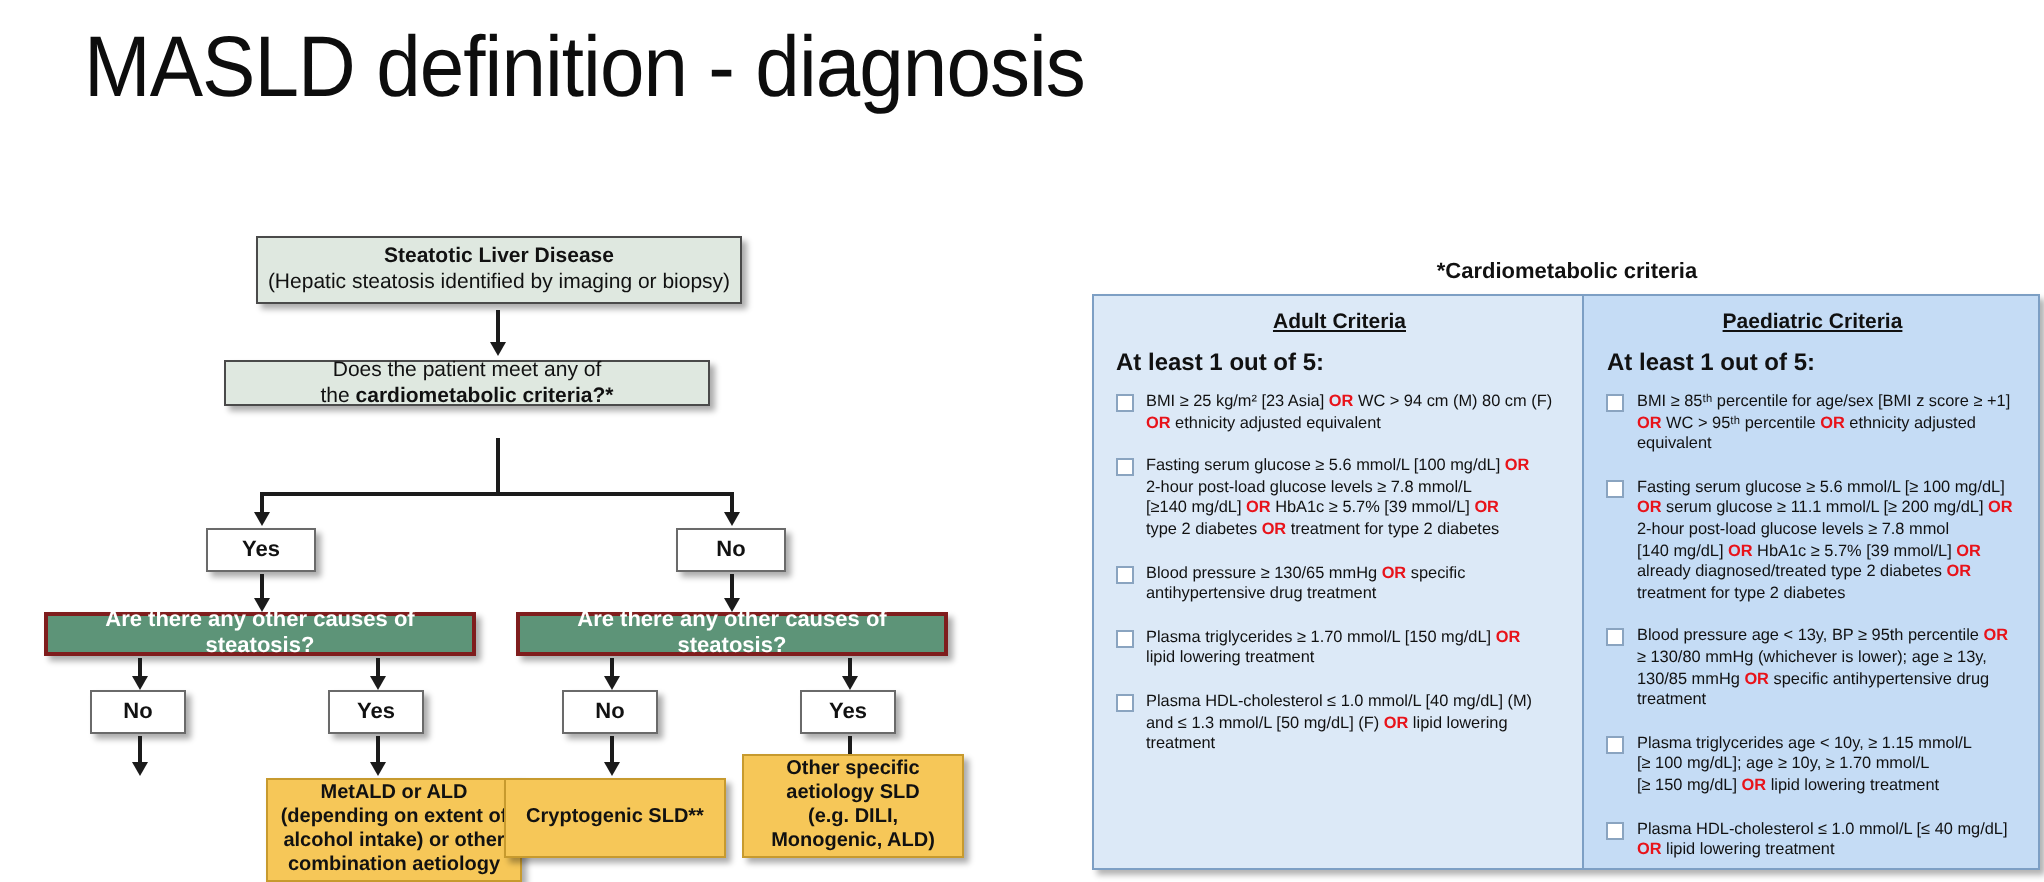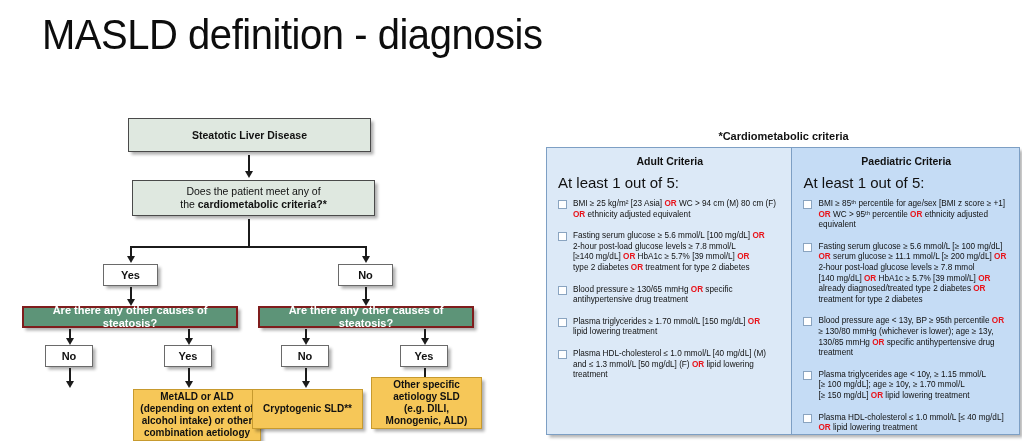--- a/index.html
+++ b/index.html
@@ -69,48 +69,49 @@
     box-shadow:2.5px 2.5px 3px rgba(0,0,0,.3);
     overflow:hidden;
   }
   .col{box-sizing:border-box;height:100%;padding:7px 6px 0 7px;}
   .col-adult{width:246px;background:#dce9f7;border-right:1px solid #7d9fc4;}
   .col-paed{width:227px;background:#c5dcf5;}
   .col-head{
     text-align:center;font-size:10.5px;font-weight:bold;color:#111;
     margin-bottom:7px;
   }
-  .col-head span{}
-  .col-sub{font-size:15px;font-weight:normal;color:#111;margin:0 0 8px 4px;}
+  .col-head span{text-decoration:underline;}
+  .col-sub{font-size:12px;font-weight:bold;color:#111;margin:0 0 8px 4px;}
 
   .crit-item{display:flex;margin:0 0 11px 4px;}
   .chk{
     flex:0 0 auto;width:9px;height:9px;margin-top:1px;margin-right:6px;
     background:#ffffff;border:1px solid #8aa4c0;box-sizing:border-box;
   }
   .crit-text{font-size:8.2px;line-height:10.6px;color:#111;}
   .or{color:#e8131a;font-weight:bold;}
 </style>
 </head>
 <body>
 
 <div class="slide">
 
   <div class="slide-title">MASLD definition - diagnosis</div>
 
   <div class="node n-green-pale" style="left:128px;top:118px;width:243px;height:34px;">
     <div class="lines">
       <span class="ln bold">Steatotic Liver Disease</span>
+      <span class="ln">(Hepatic steatosis identified by imaging or biopsy)</span>
     </div>
   </div>
 
   <div class="vline" style="left:248px;top:155px;height:18px;"></div>
   <div class="arrow" style="left:244.5px;top:171px;"></div>
 
-  <div class="node n-green-pale" style="left:132px;top:180px;width:243px;height:36px;">
+  <div class="node n-green-pale" style="left:112px;top:180px;width:243px;height:23px;">
     <div class="lines">
       <span class="ln">Does the patient meet any of</span>
       <span class="ln">
         <span>the </span><span class="bold">cardiometabolic criteria?*</span>
       </span>
     </div>
   </div>
 
   <div class="vline" style="left:248px;top:219px;height:28px;"></div>
   <div class="hline" style="left:130px;top:246px;width:237px;"></div>

